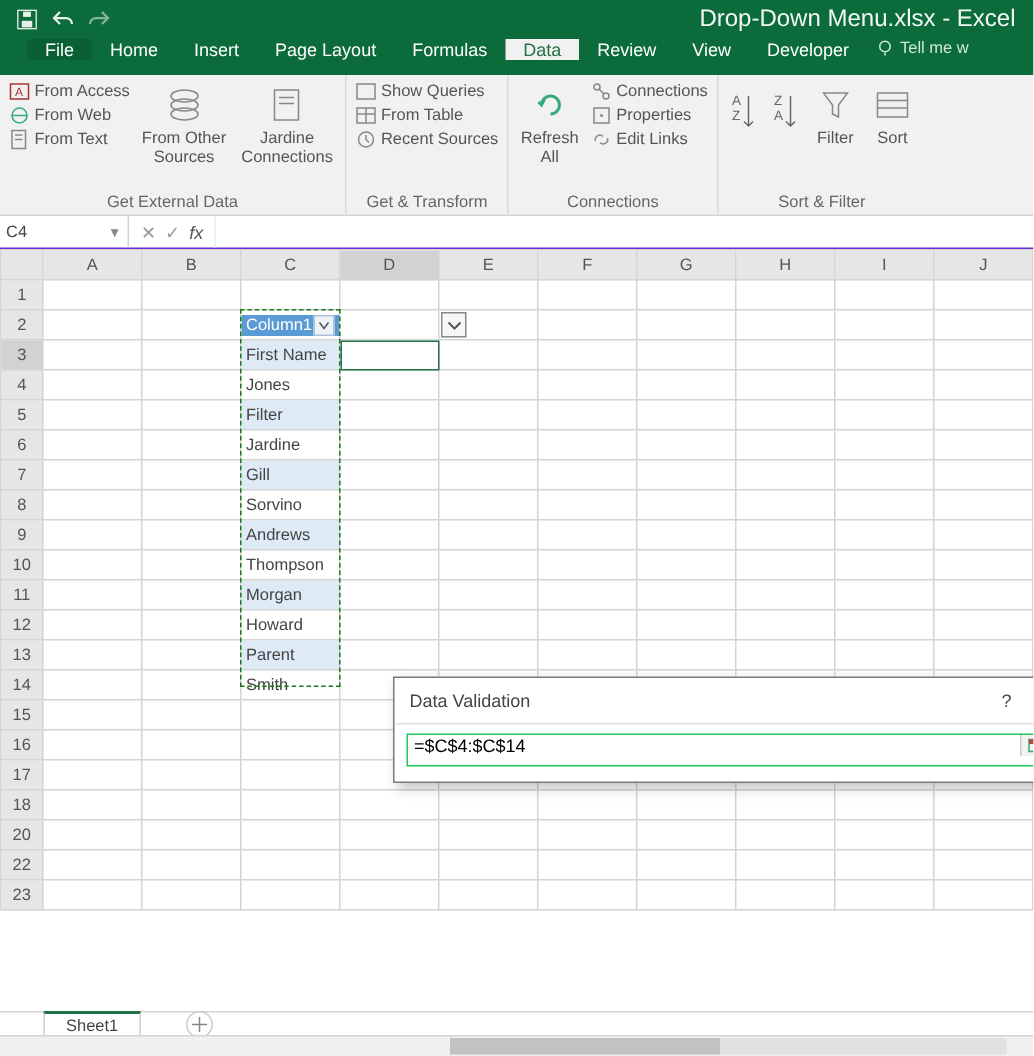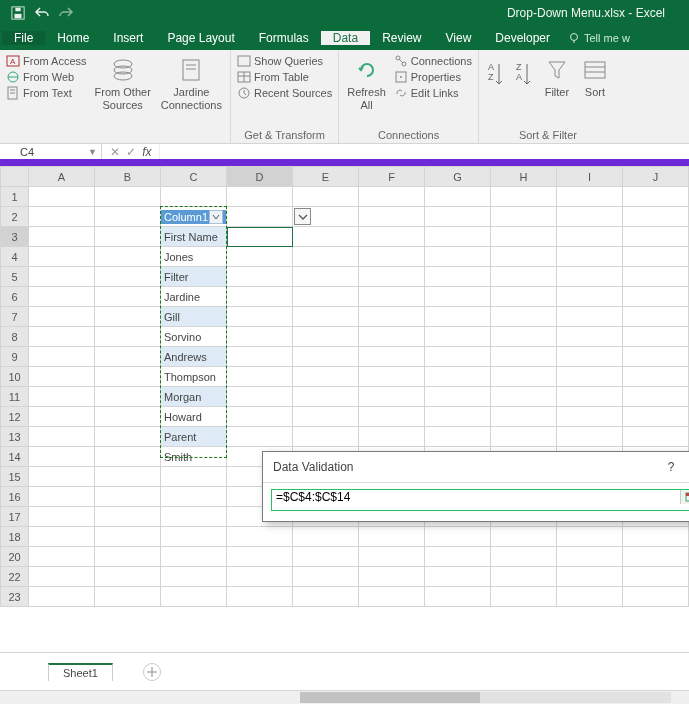--- a/index.html
+++ b/index.html
@@ -20,28 +20,28 @@
     height: 26px;
     display: flex;
     align-items: center;
     color: #fff;
     padding-left: 8px;
   }
   .qat-icon {
     width: 20px; height: 20px; display: flex; align-items: center; justify-content: center;
     margin-right: 4px; opacity: .9;
   }
-  .title-text { margin-left: auto; margin-right: 24px; font-size: 12px; opacity: .95; white-space: nowrap; }
+  .title-text { margin-left: auto; margin-right: 12px; font-size: 16px; opacity: .95; white-space: nowrap; }
   
   .tabs {
     background: #0b6b3a;
     height: 24px;
     display: flex;
-    align-items: center;
-    padding-left: 2px;
+    align-items: flex-start;
+    padding-left: 18px;
   }
   .tab {
     color: #fff; font-size: 12px; display: flex; align-items: center;
     padding: 0 12px; cursor: pointer;
   }
   .tab.file { background: #0a5f34; }
   .tab.active { background: #f1f1f1; color: #217346; }
   .tellme { color: #cfe8d9; font-size: 11px; display:flex; align-items:center; margin-left:6px;}
   .tellme svg{margin-right:4px;}
   
@@ -59,23 +59,22 @@
   }
   .group-body { flex: 1; display: flex; gap: 6px; }
   .group-label { text-align: center; font-size: 11px; color: #666; padding-top: 2px;}
   .rbtn { display:flex; flex-direction:column; align-items:center; justify-content:flex-start; font-size:11px; color:#555; line-height:1.15; text-align:center; padding: 2px 2px;}
   .rbtn svg { margin-bottom:2px; }
   .rlist { display:flex; flex-direction:column; gap:2px; font-size:11px; color:#555;}
   .rlist div{display:flex;align-items:center;gap:3px; white-space:nowrap;}
   .rlist svg{flex:none;}
   
   .fbar {
-    height: 22px; border-bottom: 7px solid #6d28d9; display:flex; align-items:stretch;
+    height: 22px; border-bottom: 1px solid #6d28d9; display:flex; align-items:stretch;
     background:#fff;
-    padding-left:16px;
   }
   .namebox{width:86px;border-right:1px solid #d4d4d4;display:flex;align-items:center;padding:0 4px;font-size:11px;justify-content:space-between;}
   .namebox span:last-child{color:#888;font-size:9px;}
   .fx-btns{display:flex;align-items:center;gap:6px;padding:0 8px;color:#999;border-right:1px solid #eee;}
   .fx-input{flex:1;padding:0 6px;display:flex;align-items:center;font-size:11px;}
   
   .grid-wrap{position:relative;}
   table.grid{border-collapse:collapse;table-layout:fixed;}
   .grid th, .grid td{
     border: 1px solid #d4d4d4;
@@ -103,21 +102,21 @@
     background:#fff;border:1px solid #7a7a7a;box-shadow:3px 3px 8px rgba(0,0,0,.25);
     font-size:12px;
   }
   .dlg-title{display:flex;align-items:center;justify-content:space-between;padding:6px 10px;border-bottom:1px solid #ddd;}
   .dlg-title .right{display:flex;gap:14px;align-items:center;color:#444;}
   .dlg-body{padding:6px 8px 10px 8px;}
   .refbox{display:flex;border:1px solid #22c55e;height:22px;align-items:flex-start;gap:39px;}
   .refbox input{flex:1;border:none;outline:none;padding:0 4px;font-size:12px;font-family:inherit;}
   .refbox .ricon{width:22px;display:flex;align-items:center;justify-content:center;border-left:1px solid #c9c9c9;background:#f2f2f2;}
   
-  .sheetbar{position:absolute;left:0;right:0;bottom:14px;height:38px;background:#fff;border-top:1px solid #d4d4d4;display:flex;align-items:center;padding-left:48px;gap:20px;}
+  .sheetbar{position:absolute;left:0;right:0;bottom:14px;height:16px;background:#fff;border-top:1px solid #d4d4d4;display:flex;align-items:center;padding-left:29px;gap:20px;}
   .sheettab{border:1px solid #ccc;border-bottom:none;padding:2px 14px;font-size:11px;background:#fff;border-top:2px solid #217346;}
   .addsheet{margin-left:10px;color:#888;width:18px;height:18px;border:1px solid #ccc;border-radius:50%;display:flex;align-items:center;justify-content:center;}
   .hscroll{position:absolute;left:0;right:0;bottom:0;height:14px;background:#f0f0f0;border-top:1px solid #d4d4d4;}
   .hscroll .track{position:absolute;right:18px;left:300px;top:1px;bottom:1px;background:#e2e2e2;}
   .hscroll .thumb{position:absolute;left:300px;width:180px;top:1px;bottom:1px;background:#c2c2c2;}
   
   th.rh-active{background:#d2d2d2!important;color:#217346;}
   th.ch-active{background:#d2d2d2!important;color:#217346;}
 </style>
 </head>
@@ -202,20 +201,21 @@
       <div class="rbtn">
         <svg width="28" height="28">
             <rect x="6" y="4" width="16" height="20" fill="none" stroke="#888"></rect>
             <line x1="9" y1="9" x2="19" y2="9" stroke="#888"></line>
             <line x1="9" y1="13" x2="19" y2="13" stroke="#888"></line>
           </svg>
         <span style="white-space:pre">Jardine
 Connections</span>
       </div>
     </div>
+    <div class="group-label">Get External Data</div>
   </div>
 
   <div class="group">
     <div class="group-body">
       <div class="rlist">
         <div>
             <svg width="14" height="14">
               <rect x="1" y="2" width="12" height="10" fill="none" stroke="#888"></rect>
             </svg>
             <span>Show Queries</span>

